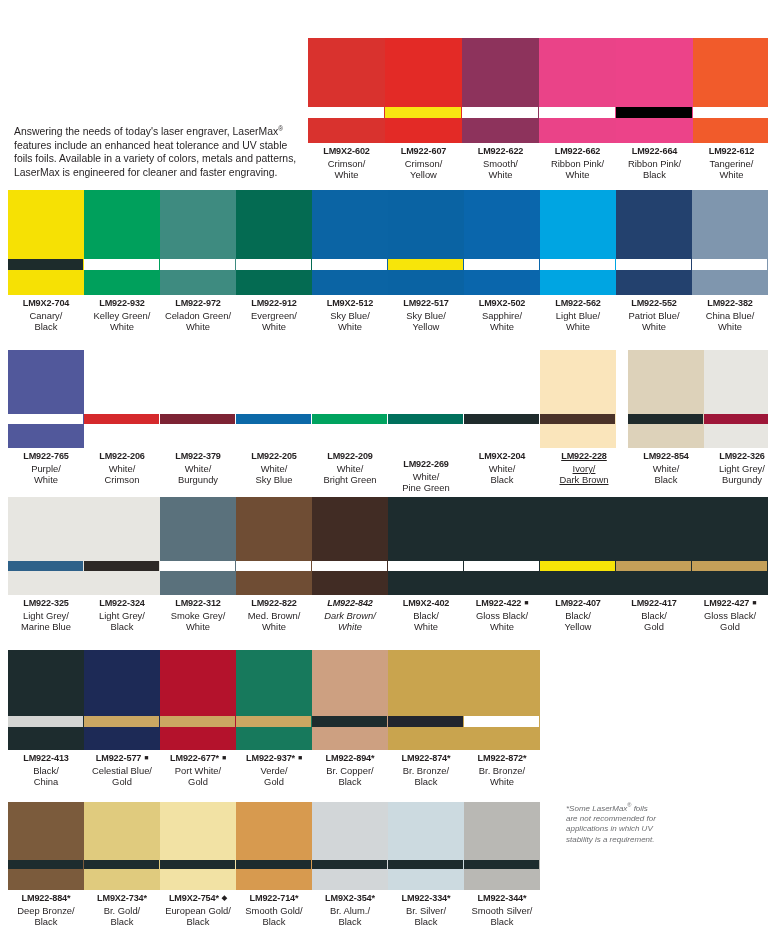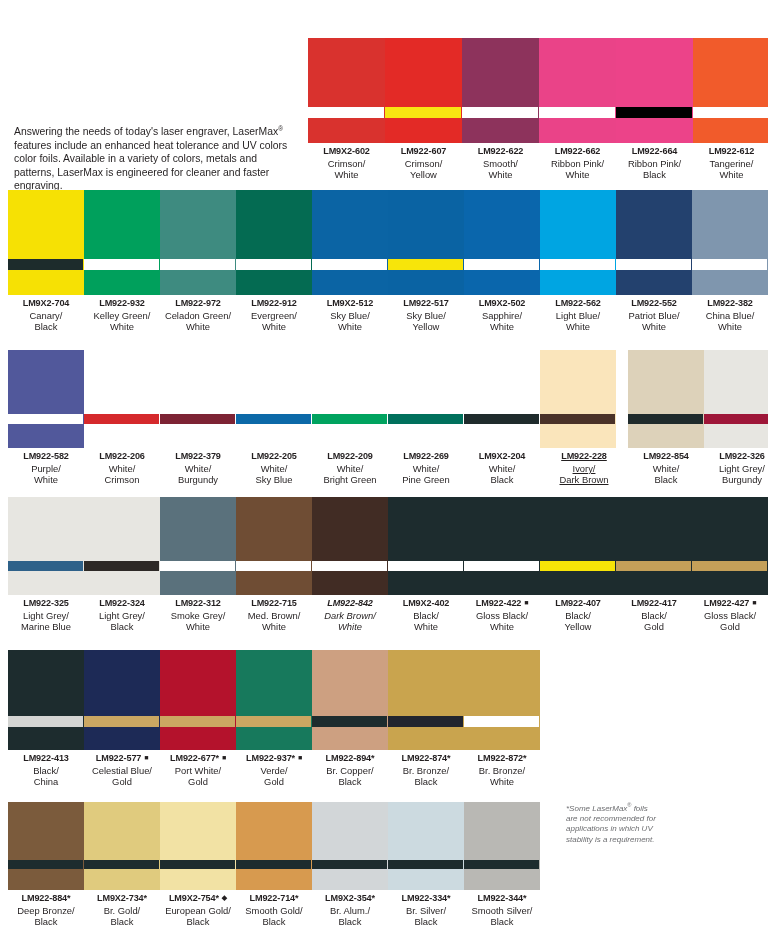--- a/index.html
+++ b/index.html
@@ -98,21 +98,21 @@
   }
   .footnote sup{font-size:5.5px;vertical-align:super;}
 </style>
 </head>
 <body>
 
 <div class="page">
 
   <div class="intro">
     <span>Answering the needs of today's laser engraver, LaserMax</span><sup>®</sup>
-    <span>features include an enhanced heat tolerance and UV colors color foils.  Available in a variety of colors, metals and patterns, LaserMax is engineered for cleaner and faster engraving.</span>
+    <span>features include an enhanced heat tolerance and UV stable foils foils.  Available in a variety of colors, metals and patterns, LaserMax is engineered for cleaner and faster engraving.</span>
   </div>
 
   <div class="footnote">
     <span>*Some </span><span>LaserMax</span><sup>®</sup><span> foils are not recommended for applications in which UV stability is a requirement.</span>
   </div>
 
   <div id="bands">
       <div class="band" style="left: 308px; top: 38px;">
         <div class="cell" style="width: 77px;">
           <div class="sw" style="width: 77px; height: 105px; background: rgb(217, 50, 46);">
@@ -310,21 +310,21 @@
         </div>
       </div>
       <div class="band" style="left: 8px; top: 350px;">
         <div class="cell" style="width: 76px;">
           <div class="sw" style="width: 76px; height: 98px; background: rgb(81, 88, 155);">
             <div class="top" style="height: 64px; background: rgb(81, 88, 155);"></div>
             <div class="stripe" style="top: 64px; height: 10px; background: rgb(255, 255, 255);"></div>
             <div class="bot" style="height: 24px; background: rgb(81, 88, 155);"></div>
           </div>
           <div class="lab">
-            <div class="code">LM922-582</div>
+            <div class="code">LM922-765</div>
             <div class="nm">Purple/</div>
             <div class="nm">White</div>
           </div>
         </div>
         <div class="cell" style="width: 76px;">
           <div class="sw" style="width: 76px; height: 98px; background: rgb(255, 255, 255);">
             <div class="top" style="height: 64px; background: rgb(255, 255, 255);"></div>
             <div class="stripe" style="top: 64px; height: 10px; background: rgb(213, 41, 44);"></div>
             <div class="bot" style="height: 24px; background: rgb(255, 255, 255);"></div>
           </div>
@@ -363,21 +363,21 @@
             <div class="top" style="height: 64px; background: rgb(255, 255, 255);"></div>
             <div class="stripe" style="top: 64px; height: 10px; background: rgb(0, 163, 95);"></div>
             <div class="bot" style="height: 24px; background: rgb(255, 255, 255);"></div>
           </div>
           <div class="lab">
             <div class="code">LM922-209</div>
             <div class="nm">White/</div>
             <div class="nm">Bright Green</div>
           </div>
         </div>
-        <div class="cell" style="width: 76px;">
+        <div class="cell" style="width: 76px; gap: 8px;">
           <div class="sw" style="width: 76px; height: 98px; background: rgb(255, 255, 255);">
             <div class="top" style="height: 64px; background: rgb(255, 255, 255);"></div>
             <div class="stripe" style="top: 64px; height: 10px; background: rgb(0, 112, 92);"></div>
             <div class="bot" style="height: 24px; background: rgb(255, 255, 255);"></div>
           </div>
           <div class="lab">
             <div class="code">LM922-269</div>
             <div class="nm">White/</div>
             <div class="nm">Pine Green</div>
           </div>
@@ -468,21 +468,21 @@
             <div class="nm">White</div>
           </div>
         </div>
         <div class="cell" style="width: 76px;">
           <div class="sw" style="width: 76px; height: 98px; background: rgb(111, 77, 52);">
             <div class="top" style="height: 64px; background: rgb(111, 77, 52);"></div>
             <div class="stripe" style="top: 64px; height: 10px; background: rgb(255, 255, 255);"></div>
             <div class="bot" style="height: 24px; background: rgb(111, 77, 52);"></div>
           </div>
           <div class="lab">
-            <div class="code">LM922-715</div>
+            <div class="code">LM922-822</div>
             <div class="nm">Med. Brown/</div>
             <div class="nm">White</div>
           </div>
         </div>
         <div class="cell" style="width: 76px; font-style: italic;">
           <div class="sw" style="width: 76px; height: 98px; background: rgb(65, 44, 36);">
             <div class="top" style="height: 64px; background: rgb(65, 44, 36);"></div>
             <div class="stripe" style="top: 64px; height: 10px; background: rgb(255, 255, 255);"></div>
             <div class="bot" style="height: 24px; background: rgb(65, 44, 36);"></div>
           </div>

